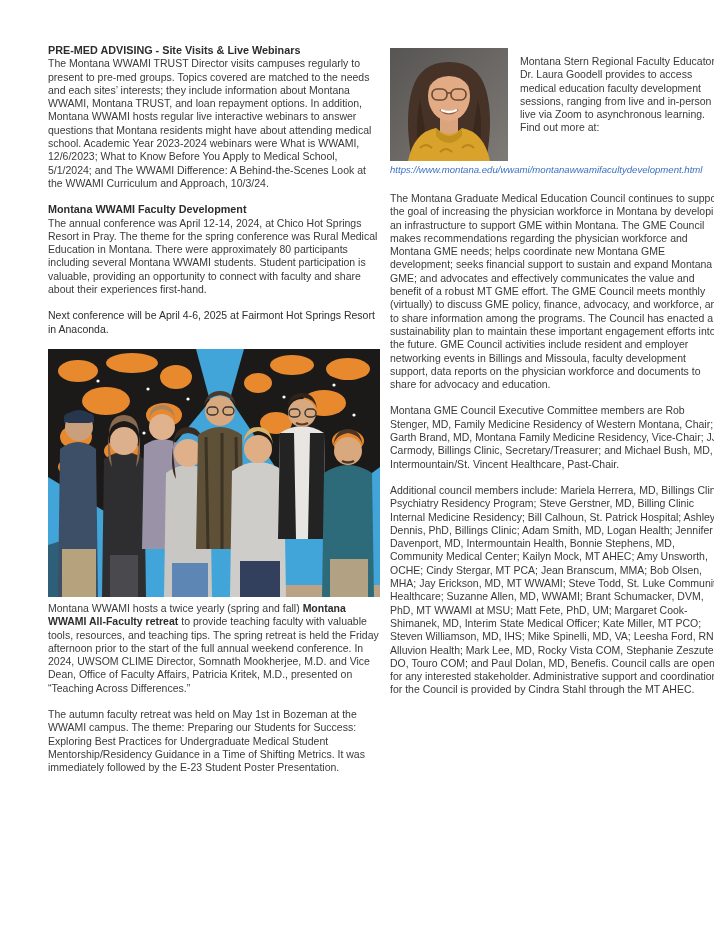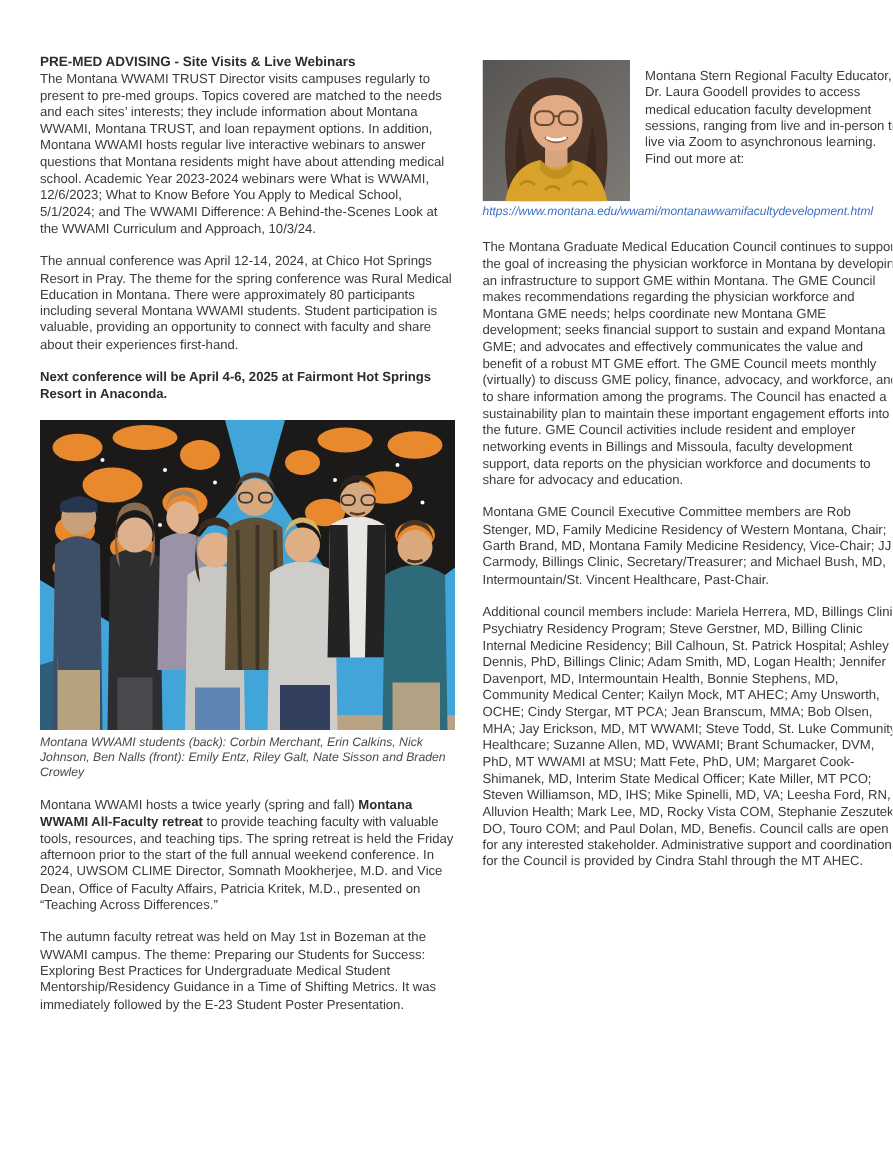--- a/index.html
+++ b/index.html
@@ -7,35 +7,36 @@
   .page {
     width:714px; height:938px;
     background:#ffffff;
     font-family:"Liberation Sans", sans-serif;
     color:#3a3a3a;
     position:relative;
     overflow:hidden;
   }
   .cols {
     display:flex;
-    gap:22px;
+    gap:10px;
     padding:44px 8px 0 32px;
+    margin-left:16px;
   }
   .col-left  { width:332px; flex:0 0 332px; }
   .col-right { width:336px; flex:0 0 336px; }
   h3 {
     font-size:10.8px; line-height:13.3px;
     font-weight:bold; color:#2d2d2d;
     margin:0;
   }
   p {
     font-size:10.5px; line-height:13.3px;
     margin:0 0 13px 0;
   }
-  .bold-para { font-weight:bold; color:#2d2d2d; }
+  .bold-para { font-weight:normal; color:#2d2d2d; }
   .seg-bold   { font-weight:bold; color:#2d2d2d; }
   .seg-italic { }
   figure { margin:0; }
   .group-photo-wrap { margin:9px 0 5px 0; line-height:0; }
   .caption {
     font-size:9.8px; line-height:12.2px;
     font-style:italic; color:#4a4a4a;
     margin:0 0 13px 0;
   }
   .stern-row {
@@ -62,20 +63,21 @@
 <body>
 
 <div class="page">
   <div class="cols">
 
     <div class="col-left">
 
       <h3>PRE-MED ADVISING - Site Visits &amp; Live Webinars</h3>
       <p>The Montana WWAMI TRUST Director visits campuses regularly to present to pre-med groups. Topics covered are matched to the needs and each sites’ interests; they include information about Montana WWAMI, Montana TRUST, and loan repayment options. In addition, Montana WWAMI hosts regular live interactive webinars to answer questions that Montana residents might have about attending medical school. Academic Year 2023-2024 webinars were What is WWAMI, 12/6/2023; What to Know Before You Apply to Medical School, 5/1/2024; and The WWAMI Difference: A Behind-the-Scenes Look at the WWAMI Curriculum and Approach, 10/3/24.</p>
 
+      <h3>Montana WWAMI Faculty Development</h3>
       <p>The annual conference was April 12-14, 2024, at Chico Hot Springs Resort in Pray. The theme for the spring conference was Rural Medical Education in Montana. There were approximately 80 participants including several Montana WWAMI students. Student participation is valuable, providing an opportunity to connect with faculty and share about their experiences first-hand.</p>
 
       <p class="bold-para">Next conference will be April 4-6, 2025 at Fairmont Hot Springs Resort in Anaconda.</p>
 
       <figure>
         <div class="group-photo-wrap">
           
           <svg width="332" height="248" viewBox="0 0 332 248" aria-hidden="true">
             <rect x="0" y="0" width="332" height="248" fill="#41a5d9"></rect>
 
@@ -168,21 +170,20 @@
             <rect x="257" y="60" width="11" height="8" rx="4" fill="none" stroke="#333" stroke-width="1.4"></rect>
             <path d="M248,74 q6,3 12,0" stroke="#5a3c28" stroke-width="2" fill="none"></path>
 
             <path d="M276,124 Q300,108 324,124 L326,248 L274,248 Z" fill="#2e6b7a"></path>
             <rect x="282" y="210" width="38" height="38" fill="#b3a183"></rect>
             <circle cx="300" cy="102" r="14" fill="#d9a87c"></circle>
             <path d="M285,98 Q287,80 300,80 Q313,80 315,98 Q313,86 300,84 Q287,86 285,98 Z" fill="#4a3426"></path>
             <path d="M294,112 q6,3 12,0" stroke="#4a3426" stroke-width="2.4" fill="none"></path>
           </svg>
         </div>
-        <figcaption class="caption">Montana WWAMI students (back): Corbin Merchant, Erin Calkins, Nick Johnson, Ben Nalls (front): Emily Entz, Riley Galt, Nate Sisson and Braden Crowley</figcaption>
       </figure>
 
       <p><span>Montana WWAMI hosts a twice yearly (spring and fall) </span><span class="seg-bold">Montana WWAMI All-Faculty retreat</span><span> to provide teaching faculty with valuable tools, resources, and teaching tips. The spring retreat is held the Friday afternoon prior to the start of the full annual weekend conference. In 2024, UWSOM CLIME Director, Somnath Mookherjee, M.D. and Vice Dean, Office of Faculty Affairs, Patricia Kritek, M.D., presented on “Teaching Across Differences.”</span></p>
 
       <p><span>The autumn faculty retreat was held on May 1st in Bozeman at the WWAMI campus. The theme: </span><span class="seg-italic">Preparing our Students for Success: Exploring Best Practices for Undergraduate Medical Student Mentorship/Residency Guidance in a Time of Shifting Metrics.</span><span> It was immediately followed by the E-23 Student Poster Presentation.</span></p>
     </div>
 
     <div class="col-right">
 
 

